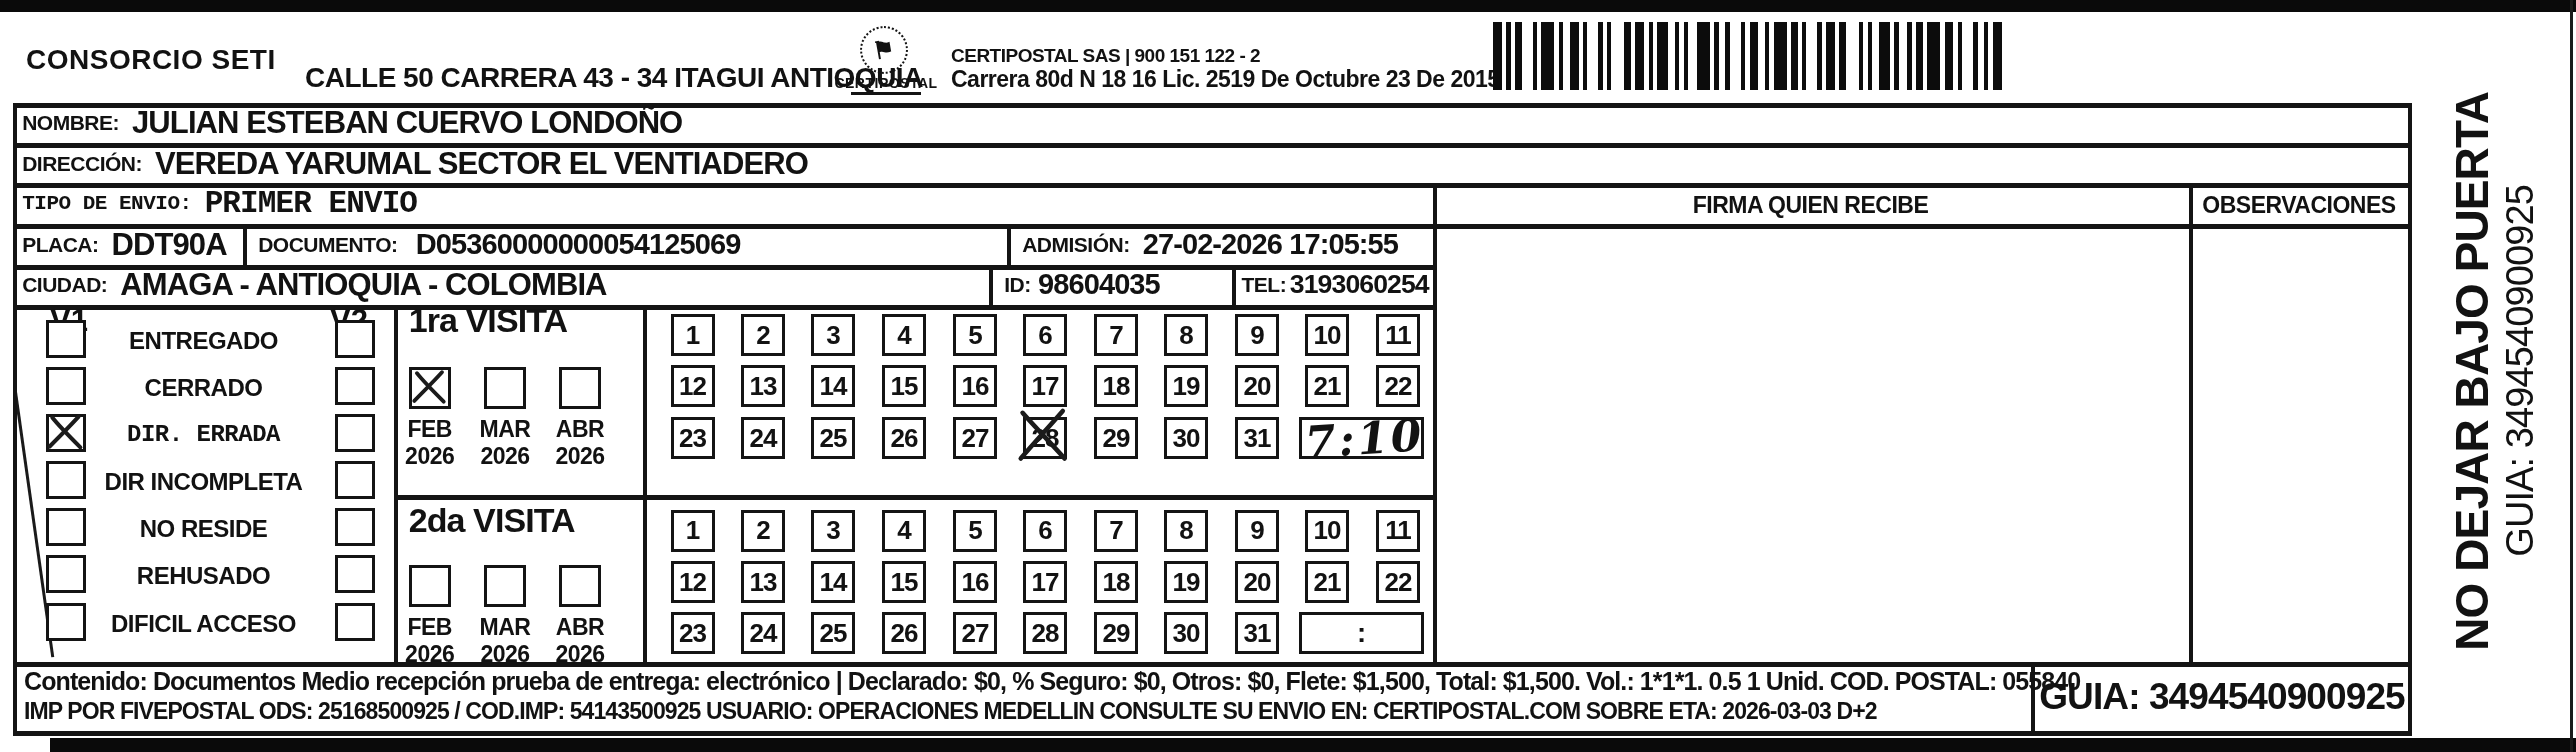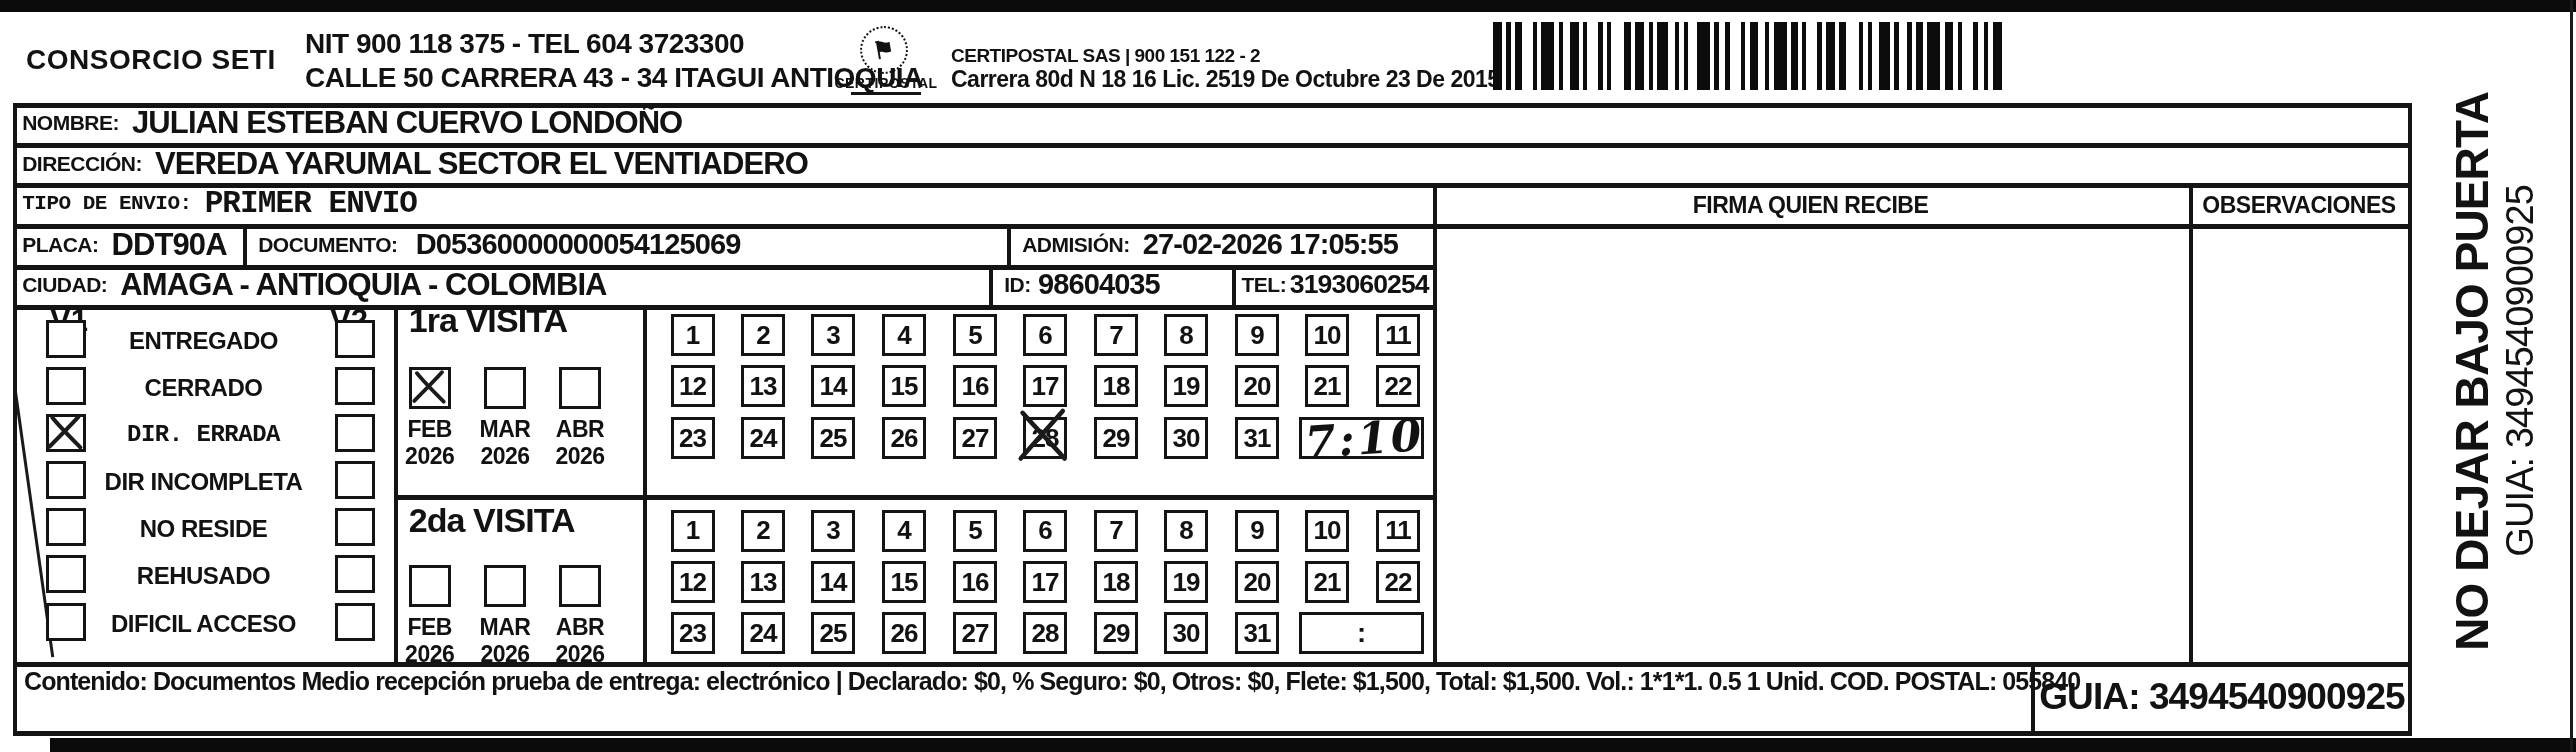--- a/index.html
+++ b/index.html
@@ -89,21 +89,20 @@
 <body>
 
 <div class="page">
 
   <div class="bar-top"></div>
   <div class="bar-bottom"></div>
   <div class="edge-right"></div>
   <div class="scratch"></div>
 
   <div class="hdr-company">CONSORCIO SETI</div>
-  <div class="hdr-nit">NIT 900 118 375 - TEL 604 3723300</div>
   <div class="hdr-addr">CALLE 50 CARRERA 43 - 34 ITAGUI ANTIOQUIA</div>
   <div class="logo">
     <div class="logo-circle">
       <span class="logo-glyph">⚑</span>
     </div>
     <div class="logo-text">CERTIPOSTAL</div>
     <div class="logo-tag"></div>
   </div>
   <div class="hdr-prov1">CERTIPOSTAL SAS | 900 151 122 - 2</div>
   <div class="hdr-prov2">Carrera 80d N 18 16  Lic. 2519 De Octubre 23 De 2015</div>
@@ -543,20 +542,21 @@
       </div>
       <div class="day-box" style="left: 592px; top: 117px;">
         <span>31</span>
       </div>
       <div class="time-box" style="left: 656px; top: 117px;">
         <span>:</span>
       </div>
     </div>
 
   <div class="foot1">Contenido: Documentos Medio recepción prueba de entrega: electrónico | Declarado: $0, % Seguro: $0, Otros: $0, Flete: $1,500, Total: $1,500. Vol.: 1*1*1. 0.5  1 Unid. COD. POSTAL: 055840</div>
+  <div class="foot2">IMP POR FIVEPOSTAL ODS: 25168500925 / COD.IMP: 54143500925 USUARIO: OPERACIONES MEDELLIN CONSULTE SU ENVIO EN: CERTIPOSTAL.COM SOBRE ETA: 2026-03-03 D+2</div>
   <div class="guia-cell">GUIA: 3494540900925</div>
 
   <div class="side-strip">
     <div class="side-rot">
       <div class="side-warning">NO DEJAR BAJO PUERTA</div>
       <div class="side-guia">GUIA: 3494540900925</div>
     </div>
   </div>
 
 </div>

